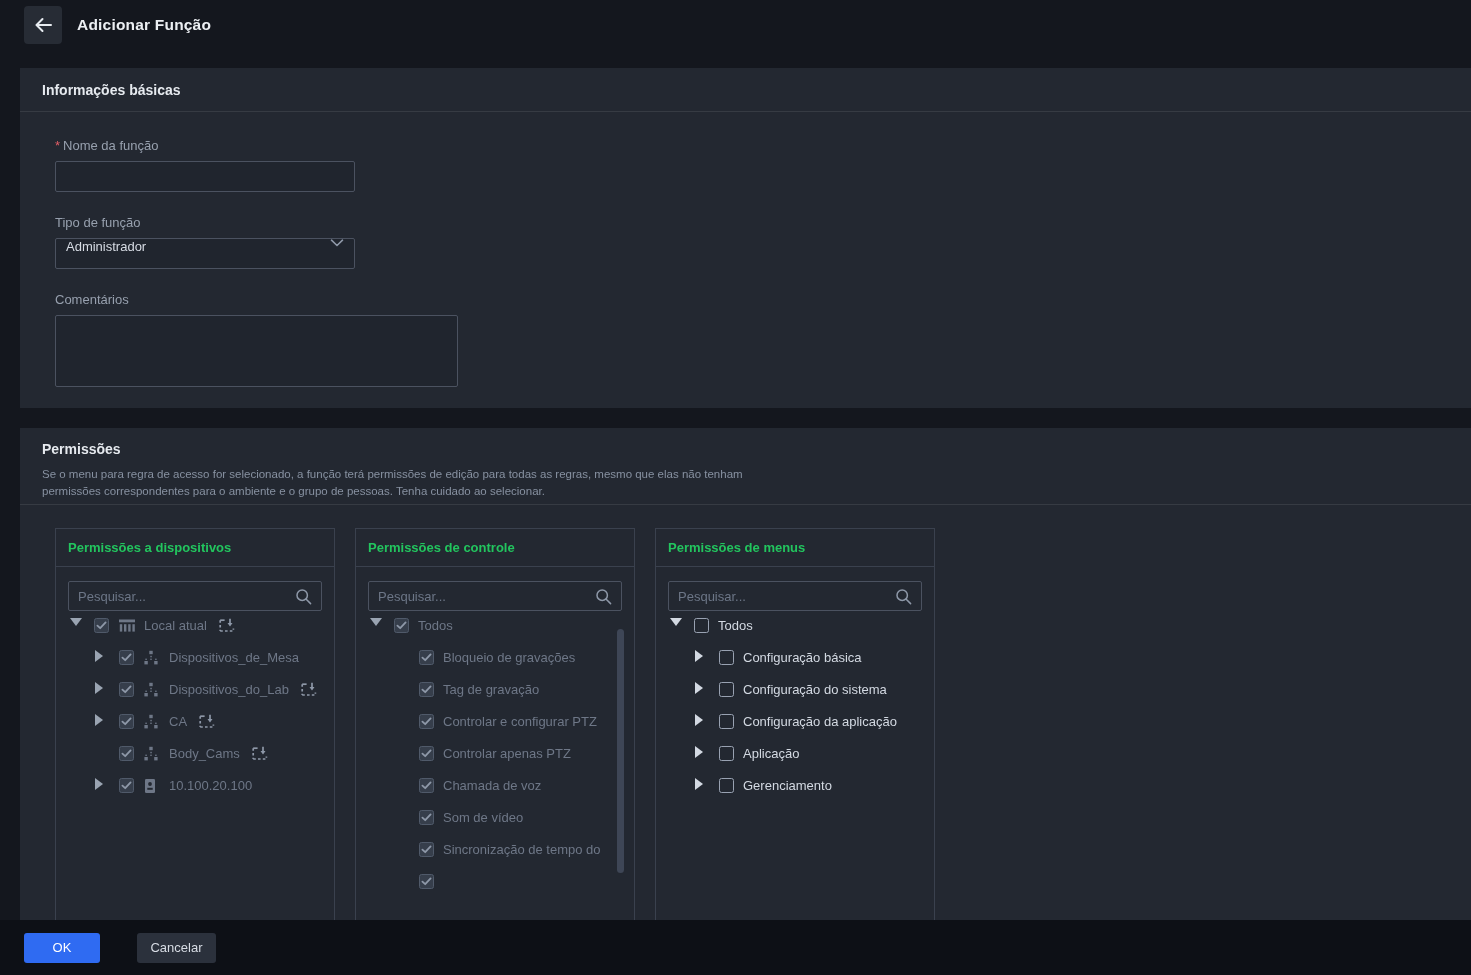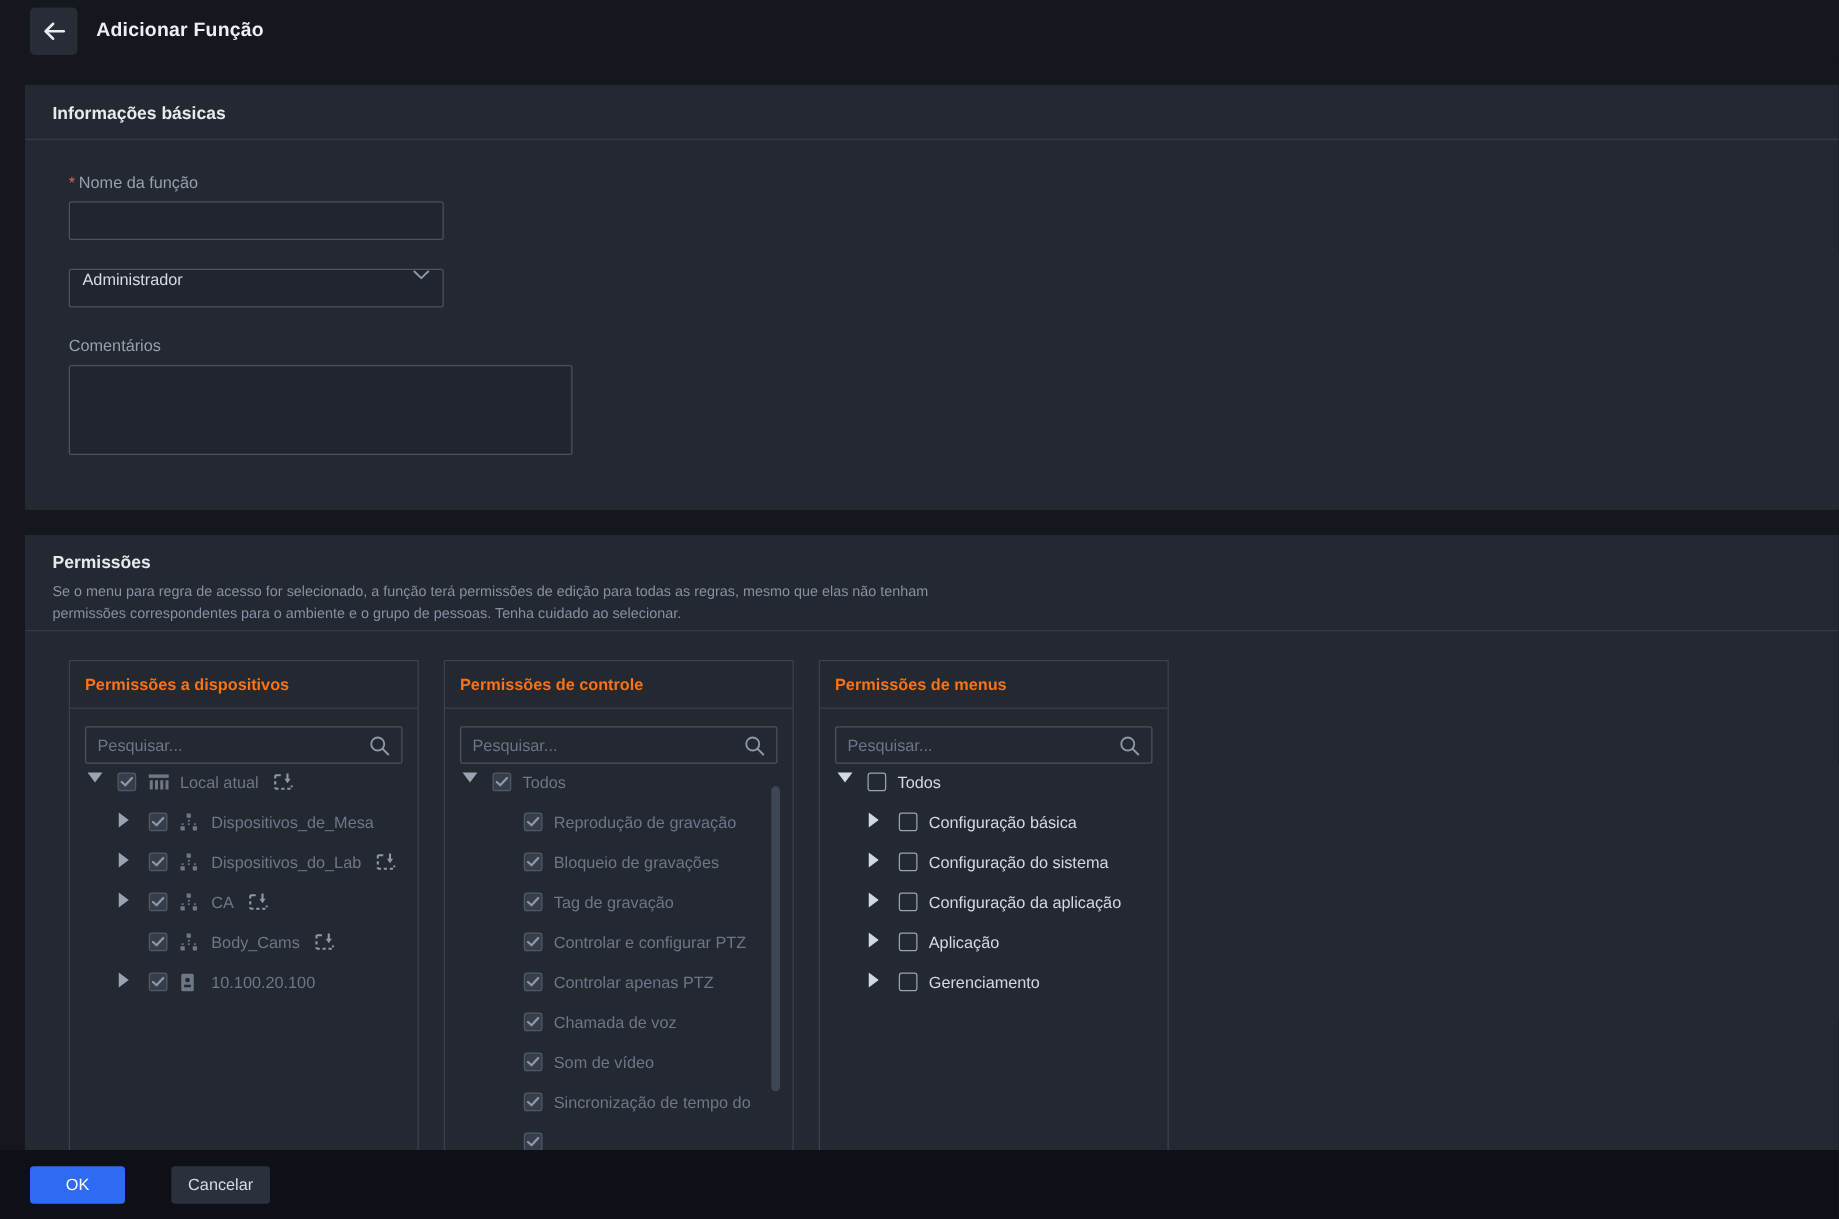--- a/index.html
+++ b/index.html
@@ -51,21 +51,21 @@
   .perm-title { font-size:14px; font-weight:700; color:#e6eaef; margin-bottom:9px; }
   .perm-desc { font-size:11.5px; color:#8791a1; line-height:17px; }
 
   .panels { display:flex; gap:20px; padding:23px 0 0 35px; }
   .panel {
     width:280px; height:400px; border:1px solid #3a414e; position:relative; overflow:hidden;
     background:#232831; flex:none;
   }
   .panel-header {
     height:38px; display:flex; align-items:center; padding-left:12px;
-    font-size:13px; font-weight:700; color:#f97316; border-bottom:1px solid #3a414e;
+    font-size:13px; font-weight:700; color:#22c55e; border-bottom:1px solid #3a414e;
   }
   .search {
     margin:14px 12px 0 12px; height:30px; border:1px solid #4b5260; border-radius:2px;
     display:flex; align-items:center; padding:0 9px;
   }
   .search-input {
     flex:1; background:transparent; border:none; outline:none; color:#d7dce4;
     font-family:inherit; font-size:13px; min-width:0;
   }
   .search-input::placeholder { color:#6c7687; }
@@ -118,20 +118,21 @@
 </header>
 
 <section class="card card-basic">
   <div class="card-header">Informações básicas</div>
   <div class="card-body">
     <div class="field">
       <label class="field-label"><span class="req">*</span><span>Nome da função</span></label>
       <input class="text-input" type="text" value="" style="">
     </div>
     <div class="field">
+      <label class="field-label">Tipo de função</label>
       <div class="select-box">
         <span class="select-value">Administrador</span>
         <span class="chev">
           <svg width="14" height="8" viewBox="0 0 14 8" fill="none" stroke="currentColor" stroke-width="1.6" stroke-linecap="round" stroke-linejoin="round">
               <path d="M1.5 1.2 L7 6.5 L12.5 1.2"></path>
             </svg>
         </span>
       </div>
     </div>
     <div class="field">
@@ -347,29 +348,20 @@
             </span>
             <span class="nlabel">Todos</span>
           </div>
           <div class="tree-row lvl1 disabled">
             <span class="abox"></span>
             <span class="cb checked">
               <svg width="11" height="9" viewBox="0 0 11 9" fill="none" stroke="currentColor" stroke-width="1.8" stroke-linecap="round" stroke-linejoin="round">
                 <path d="M1.4 4.6 L4.2 7.2 L9.6 1.4"></path>
               </svg>
             </span>
-            <span class="nlabel">Reprodução de gravação</span>
-          </div>
-          <div class="tree-row lvl1 disabled">
-            <span class="abox"></span>
-            <span class="cb checked">
-              <svg width="11" height="9" viewBox="0 0 11 9" fill="none" stroke="currentColor" stroke-width="1.8" stroke-linecap="round" stroke-linejoin="round">
-                <path d="M1.4 4.6 L4.2 7.2 L9.6 1.4"></path>
-              </svg>
-            </span>
             <span class="nlabel">Bloqueio de gravações</span>
           </div>
           <div class="tree-row lvl1 disabled">
             <span class="abox"></span>
             <span class="cb checked">
               <svg width="11" height="9" viewBox="0 0 11 9" fill="none" stroke="currentColor" stroke-width="1.8" stroke-linecap="round" stroke-linejoin="round">
                 <path d="M1.4 4.6 L4.2 7.2 L9.6 1.4"></path>
               </svg>
             </span>
             <span class="nlabel">Tag de gravação</span>

